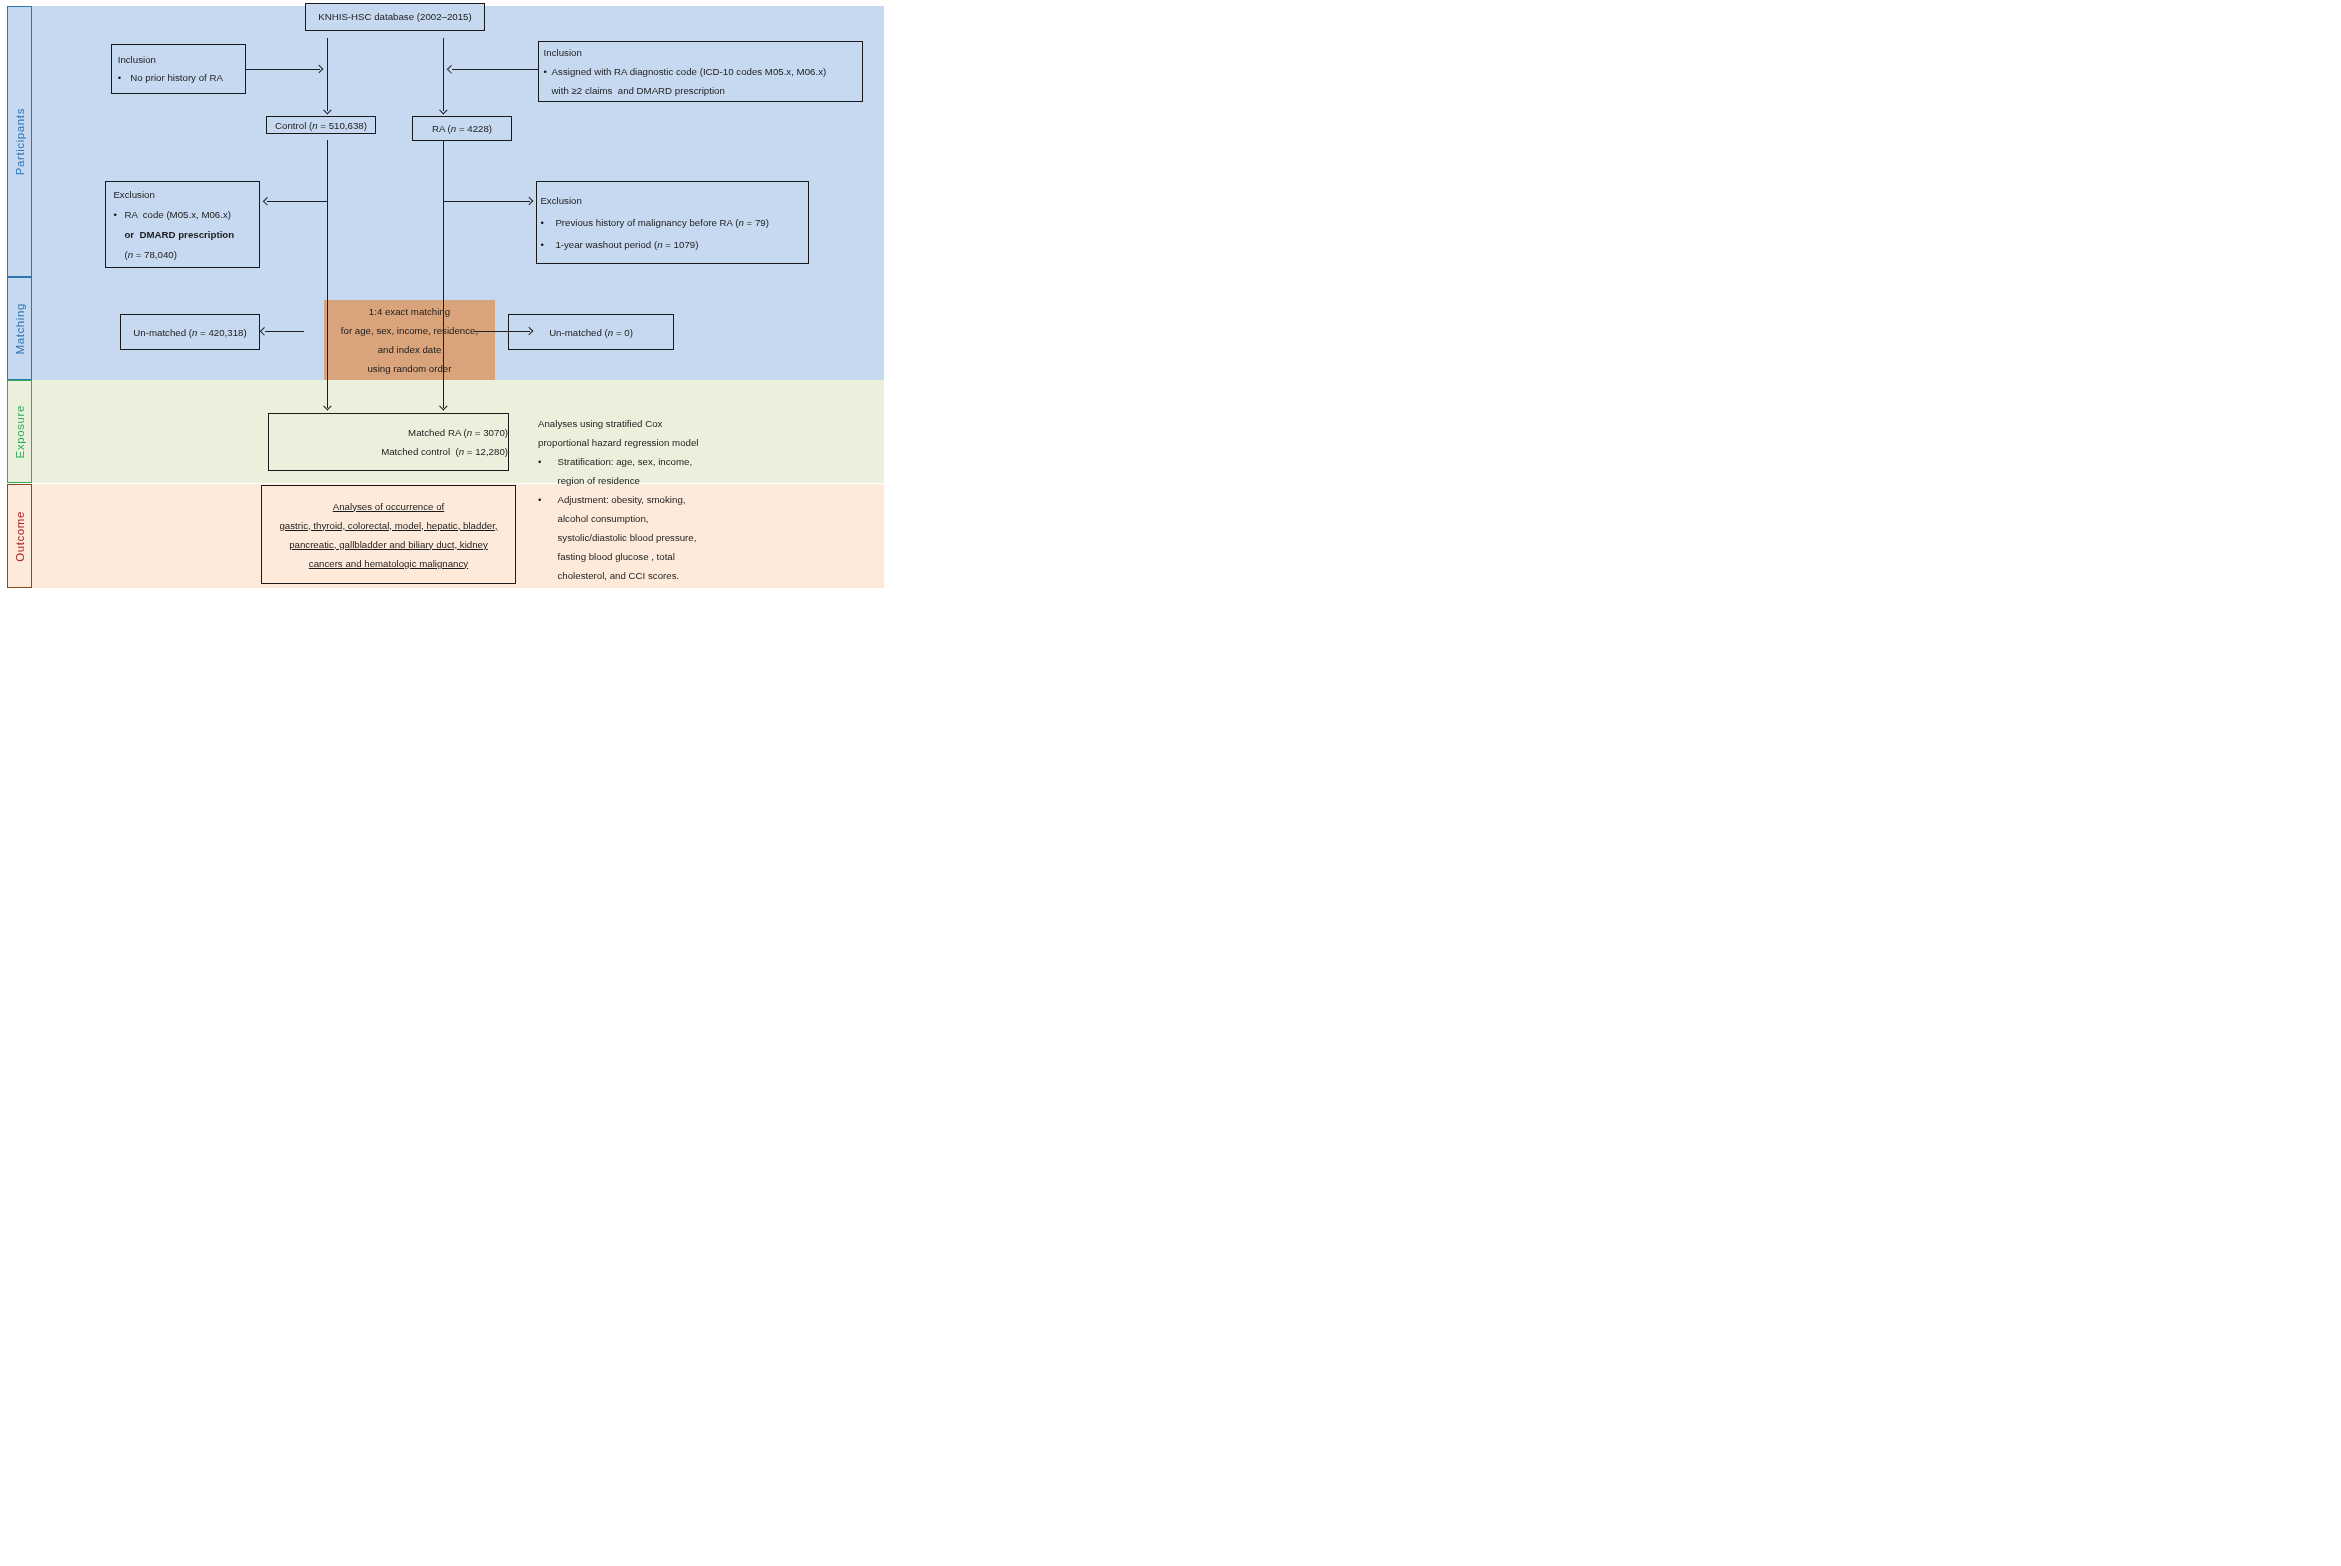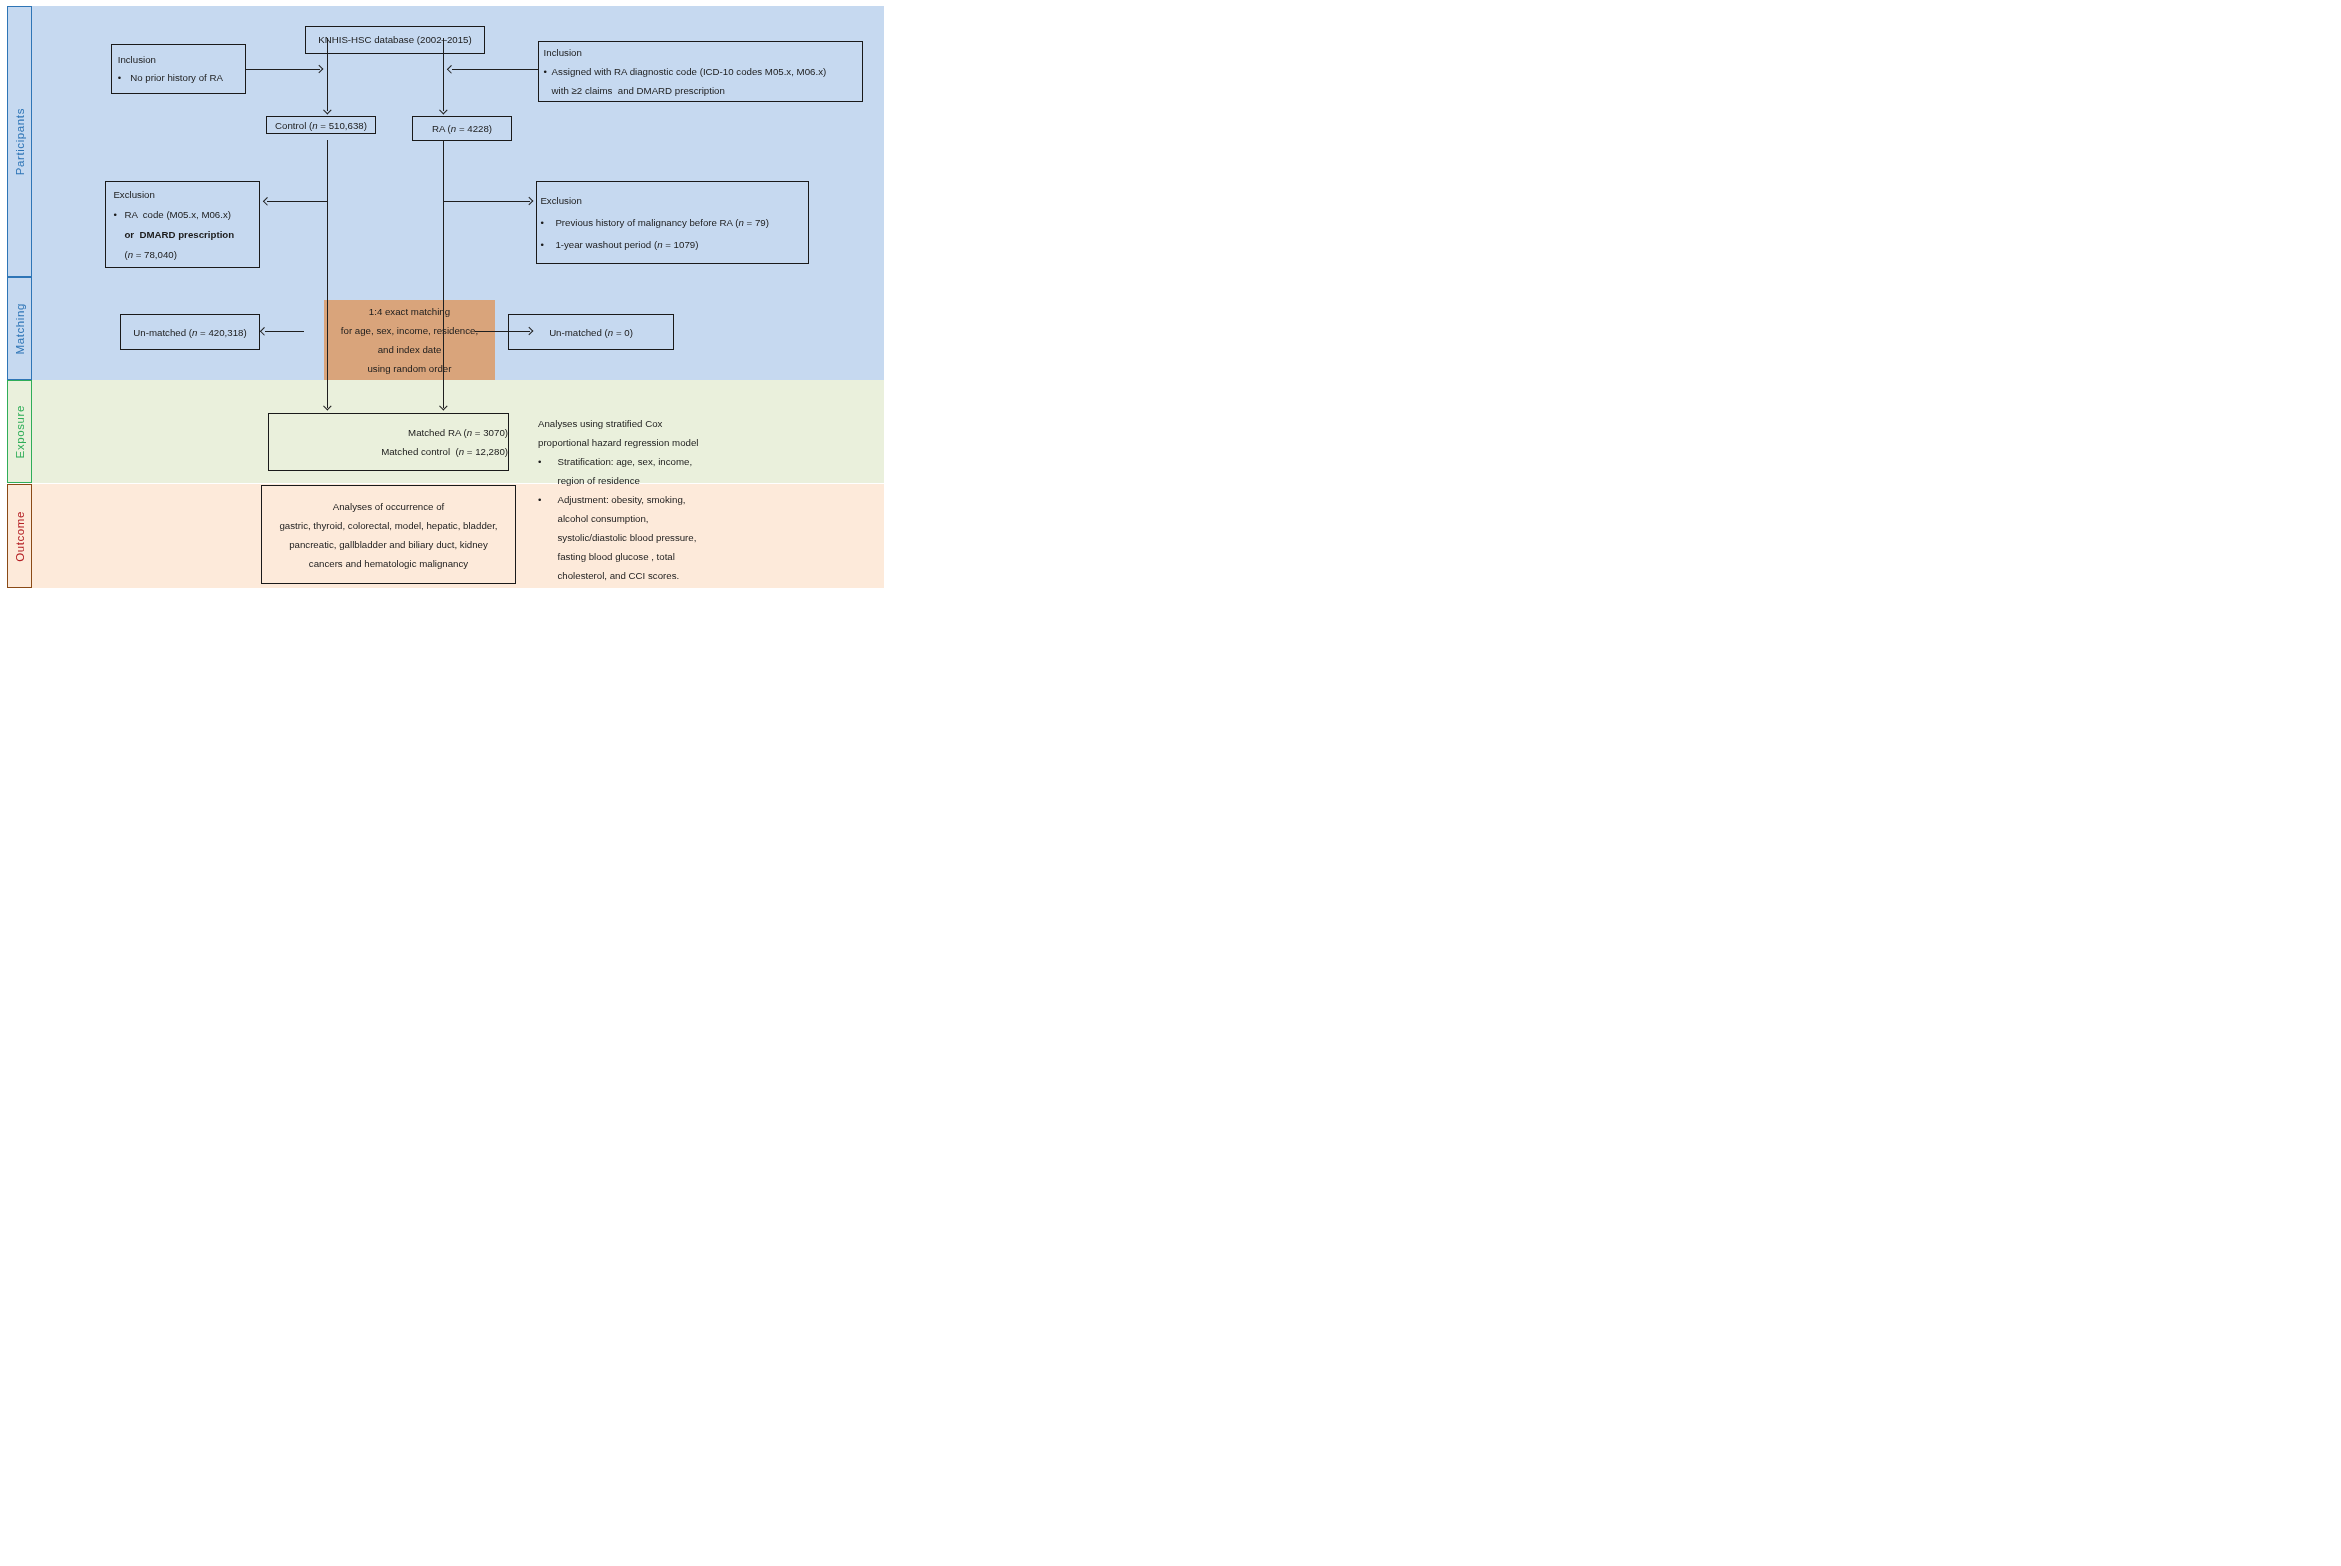--- a/index.html
+++ b/index.html
@@ -52,21 +52,21 @@
   <div class="sideb sb-matching">
     <span class="vtxt">Matching</span>
   </div>
   <div class="sideb sb-exposure">
     <span class="vtxt">Exposure</span>
   </div>
   <div class="sideb sb-outcome">
     <span class="vtxt">Outcome</span>
   </div>
 
-  <div class="box cbox" style="left:305px;top:26px;width:180px;height:27.5px;background:var(--band_blue);">
+  <div class="box cbox" style="left:305px;top:3px;width:180px;height:27.5px;background:var(--band_blue);">
     <div class="t">KNHIS-HSC database (2002–2015)</div>
   </div>
 
   <div class="box lbox" style="left:111px;top:44px;width:135px;height:50px;background:var(--band_blue);padding:0 5.7px 0 5.7px;gap:5.7px;line-height:12.6px;">
     <div class="t">Inclusion</div>
     <div class="row">
       <span class="b" style="width:12.6px;">•</span>
       <span class="t">No prior history of RA</span>
     </div>
   </div>
@@ -122,21 +122,21 @@
   </div>
   <div class="box cbox" style="left:508px;top:314px;width:166px;height:36px;background:var(--band_blue);">
     <div class="t">Un-matched (<i>n</i> = 0)</div>
   </div>
 
   <div class="box cbox" style="left:268px;top:413px;width:241px;height:58px;background:var(--band_green);align-items:flex-end;">
     <div class="t">Matched RA (<i>n</i> = 3070)</div>
     <div class="t">Matched control  (<i>n</i> = 12,280)</div>
   </div>
 
-  <div class="box cbox" style="left:261px;top:485px;width:255px;height:99px;background:var(--band_peach);">
+  <div class="box cbox" style="left:261px;top:485px;width:255px;height:99px;background:var(--band_peach);text-decoration:underline;">
     <div class="t">Analyses of occurrence of</div>
     <div class="t">gastric, thyroid, colorectal, model, hepatic, bladder,</div>
     <div class="t">pancreatic, gallbladder and biliary duct, kidney</div>
     <div class="t">cancers and hematologic malignancy</div>
   </div>
 
   <div class="note" style="left:538px;top:414px;width:287px;">
     <div class="t">Analyses using stratified Cox</div>
     <div class="t">proportional hazard regression model</div>
     <div class="row">

